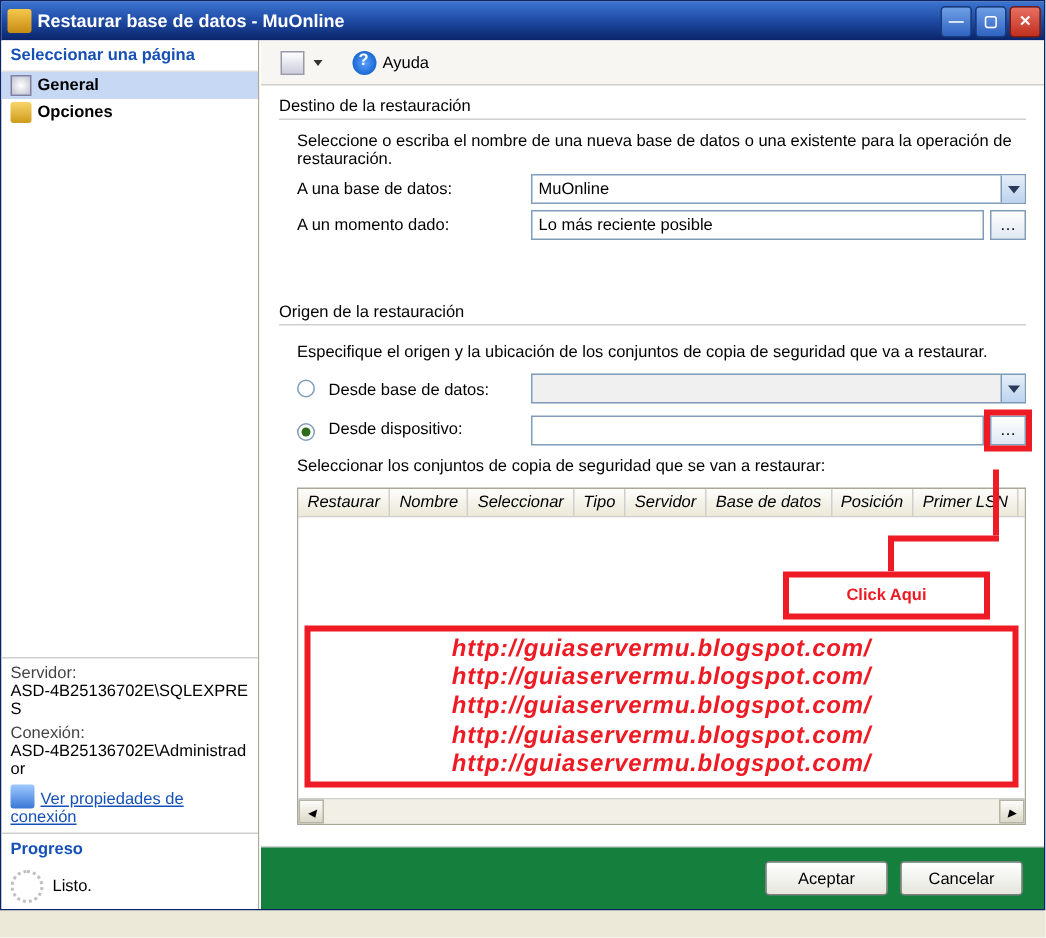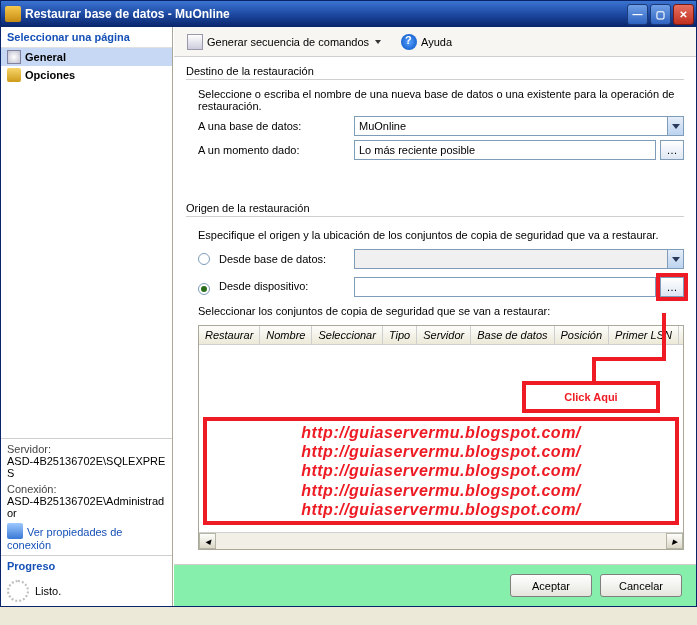--- a/index.html
+++ b/index.html
@@ -17,21 +17,21 @@
 .side-items { flex: 1; }
 .side-item { display: flex; align-items: center; gap: 4px; padding: 2px 6px; cursor: pointer; font-weight: bold; }
 .side-item.sel { background: #c7d8f5; }
 .side-ico { width: 14px; height: 14px; }
 .side-ico.gen { background: radial-gradient(#fff,#c0c0d0); border:1px solid #8080a0; }
 .side-ico.opt { background: linear-gradient(#f7d56b,#cf9b1a); border-radius:2px; }
 .sidebar .section { border-top: 1px solid #cfcfcf; padding: 4px 6px; }
 .sidebar .section h5 { color: #1550b7; font-weight: bold; margin-bottom: 4px; }
 .sidebar .section .lbl { color: #444; }
 .sidebar .section .val { color: #000; margin-bottom: 4px; word-break: break-all; }
-.sidebar a { color: #1550b7; cursor: pointer; text-align: center; }
+.sidebar a { color: #1550b7; text-decoration: underline; cursor: pointer; text-align: center; }
 .sidebar .progress-row { display: flex; align-items: center; gap: 6px; padding-top:4px; }
 .spinner { width: 22px; height: 22px; border: 2px dotted #bfbfbf; border-radius: 50%; }
 .mainpane { flex: 1; display: flex; flex-direction: column; background: #fff; border-left: 1px solid #fff; }
 .toolbar { height: 30px; display: flex; align-items: center; gap: 6px; padding: 0 6px; border-bottom: 1px solid #cfcfcf; background: #f7f6f2; }
 .tbtn { display: flex; align-items: center; gap: 4px; padding: 2px 6px; cursor: pointer; border: 1px solid transparent; }
 .tbtn .ico { width: 16px; height: 16px; }
 .ico.script { background: linear-gradient(#fff,#ccd); border:1px solid #99a; }
 .ico.help { background: radial-gradient(#5aa0ff,#0050c0); border-radius:50%; position:relative; }
 .ico.help::after { content:"?"; position:absolute; left:4px; top:0; color:#fff; font-weight:bold; font-size:11px; }
 .tdrop { width:0;height:0;border-left:3px solid transparent;border-right:3px solid transparent;border-top:4px solid #333;margin-left:2px; }
@@ -54,21 +54,21 @@
 .gridwrap { flex:1; display:flex; flex-direction:column; border:1px solid #aca899; min-height:0; margin-left:12px; margin-top:4px; position:relative;font-style:italic; }
 .gridhead { display:flex; background:linear-gradient(#fdfdfb,#ece9d8); border-bottom:1px solid #cfcfcf; }
 .ghcell { padding:3px 6px; border-right:1px solid #cfcfcf; color:#000; white-space:nowrap; cursor:pointer; }
 .gridbody { flex:1; background:#fff; position:relative; overflow:hidden; }
 .callout-line { position:absolute; background:#ee1b24; }
 .callout-box { position:absolute; border:4px solid #ee1b24; background:#fff; color:#ee1b24; font-family:"Arial Black",Arial,sans-serif; font-weight:900; display:flex; align-items:center; justify-content:center; }
 .watermark { position:absolute; border:4px solid #ee1b24; background:#fff; color:#ee1b24; font-family:"Arial Black",Arial,sans-serif; font-weight:900; text-align:center; padding:2px 4px; line-height:1.2; letter-spacing:0.5px; }
 .hscroll { height:17px; background:#ece9d8; border-top:1px solid #cfcfcf; display:flex; }
 .hscroll .sbtn { width:17px;height:100%;background:linear-gradient(#fdfdfb,#dcd8c8);border:1px solid #b5b5a5;display:flex;align-items:center;justify-content:center;cursor:pointer; }
 .hscroll .strack { flex:1; background:#f1efe6; }
-.footer { height:42px; display:flex; align-items:center; justify-content:flex-end; gap:8px; padding:0 14px; border-top:1px solid #cfcfcf; background:#86efac; }
+.footer { height:42px; display:flex; align-items:center; justify-content:flex-end; gap:8px; padding:0 14px; border-top:1px solid #cfcfcf; background:#15803d; }
 .btn { min-width:82px; height:23px; border:1px solid #7f7f7f; background:linear-gradient(#fff,#e6e6de); cursor:pointer; display:flex;align-items:center;justify-content:center; border-radius:3px; }
 .linkico { width:16px;height:16px;background:linear-gradient(#9ec9ff,#3a78d6);border-radius:2px;display:inline-block;vertical-align:-3px;margin-right:4px; }
 </style>
 </head>
 <body>
 
 <div class="window">
 
   <div class="titlebar">
     <div class="icon"></div>
@@ -106,21 +106,20 @@
           <div class="spinner"></div>
           <span>Listo.</span>
         </div>
       </div>
     </div>
 
     <div class="mainpane">
       <div class="toolbar">
         <div class="tbtn">
           <span class="ico script"></span>
-          <span>Generar secuencia de comandos</span>
           <span class="tdrop"></span>
         </div>
         <div class="tbtn">
           <span class="ico help"></span>
           <span>Ayuda</span>
         </div>
       </div>
 
       <div class="content" style="position:relative;gap:30px;">
         <div class="groupbox">

